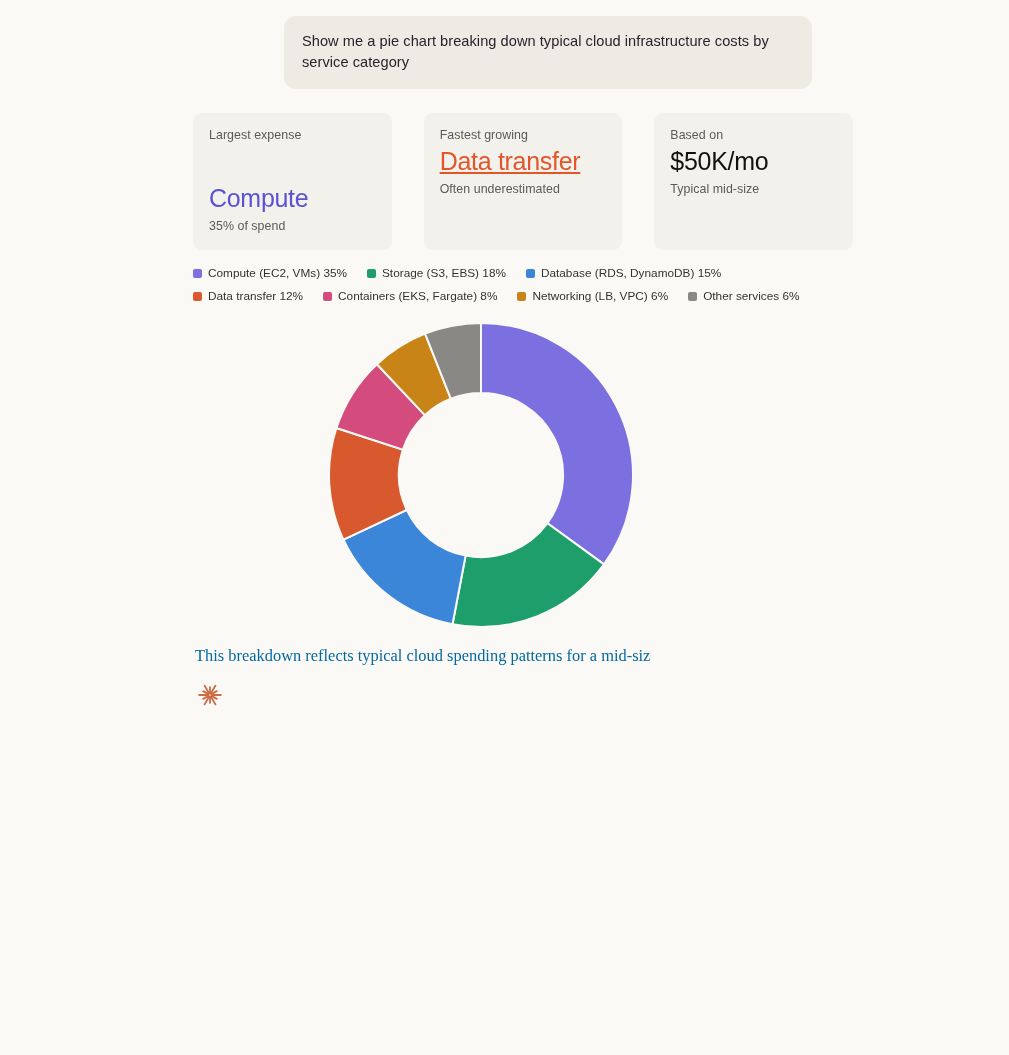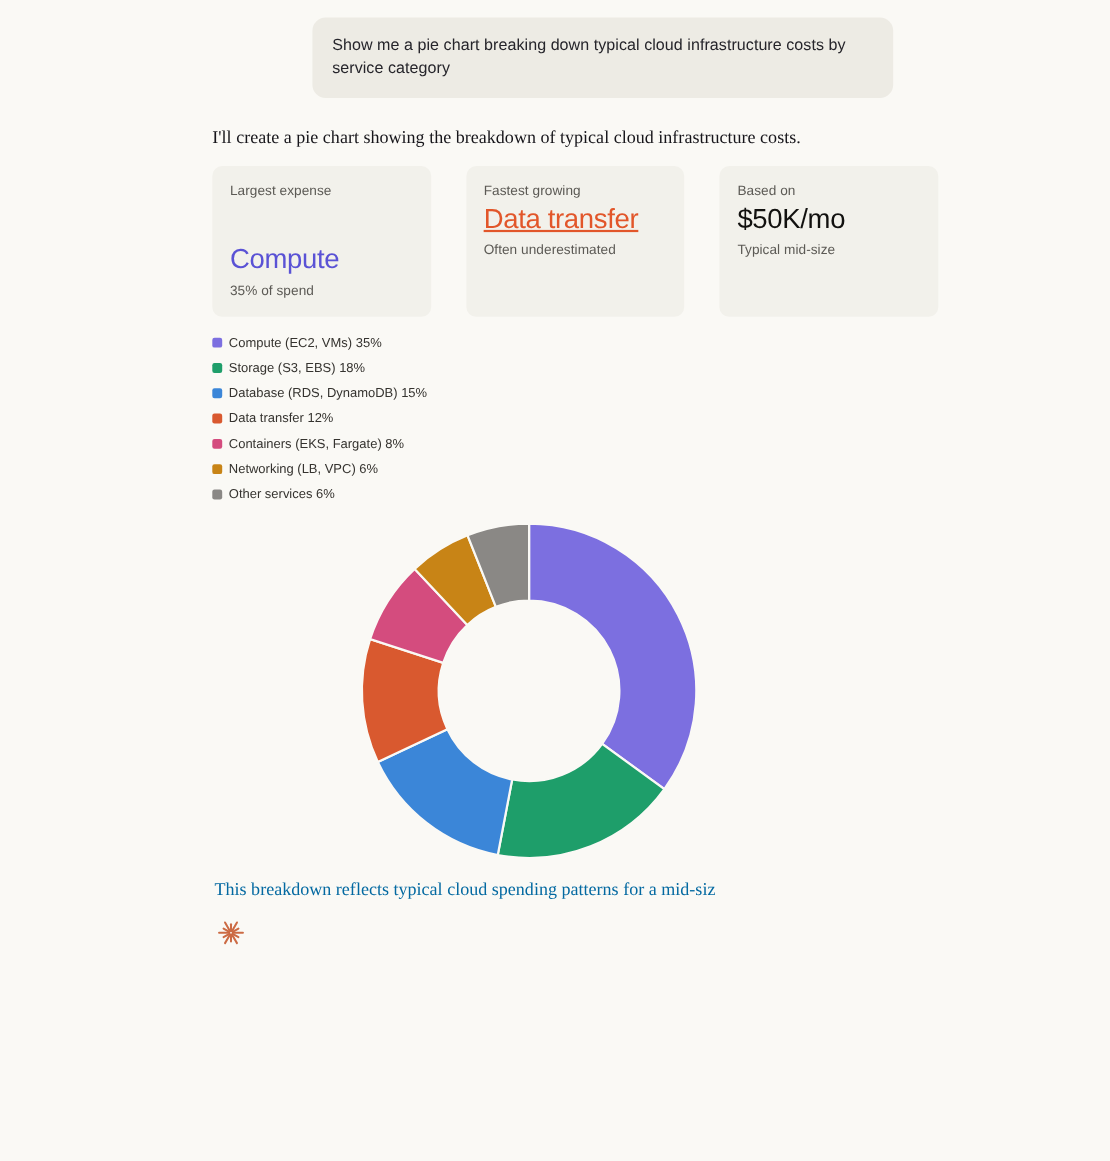--- a/index.html
+++ b/index.html
@@ -93,21 +93,20 @@
   }
 
   
   .legend {
     display: flex;
     flex-wrap: wrap;
     row-gap: 8px;
     column-gap: 20px;
     margin-bottom: 10px;
     width: 640px;
-    flex-direction: column;
   }
   .legend-item {
     display: flex;
     align-items: center;
     gap: 6px;
     font-size: 11.8px;
     line-height: 15px;
     color: #35332F;
     white-space: nowrap;
   }
@@ -152,21 +151,20 @@
 <body>
 
 <div class="page">
 
   <div class="user-row">
     <div class="user-bubble">Show me a pie chart breaking down typical cloud infrastructure costs by service category</div>
   </div>
 
   <div class="assistant">
 
-    <p class="intro-text">I'll create a pie chart showing the breakdown of typical cloud infrastructure costs.</p>
 
     <div class="cards">
       <div class="card">
         <div class="card-label">Largest expense</div>
         <div class="card-value accent-violet" style="color: rgb(90, 82, 213);">Compute</div>
         <div class="card-sub">35% of spend</div>
       </div>
       <div class="card">
         <div class="card-label">Fastest growing</div>
         <div class="card-value accent-orange" style="color: rgb(226, 86, 42);">Data transfer</div>

